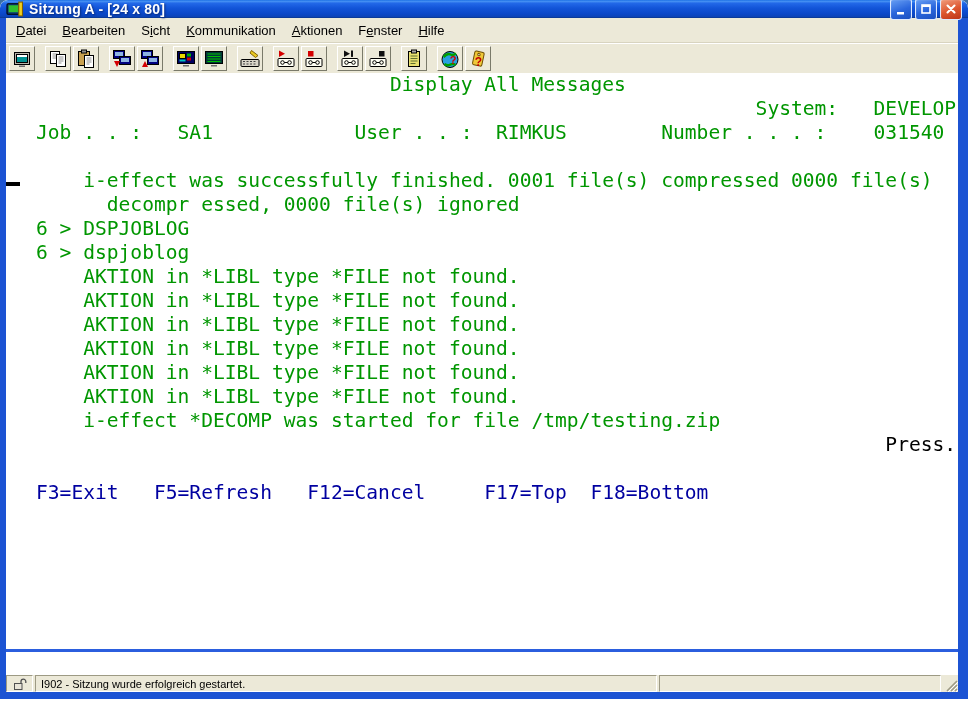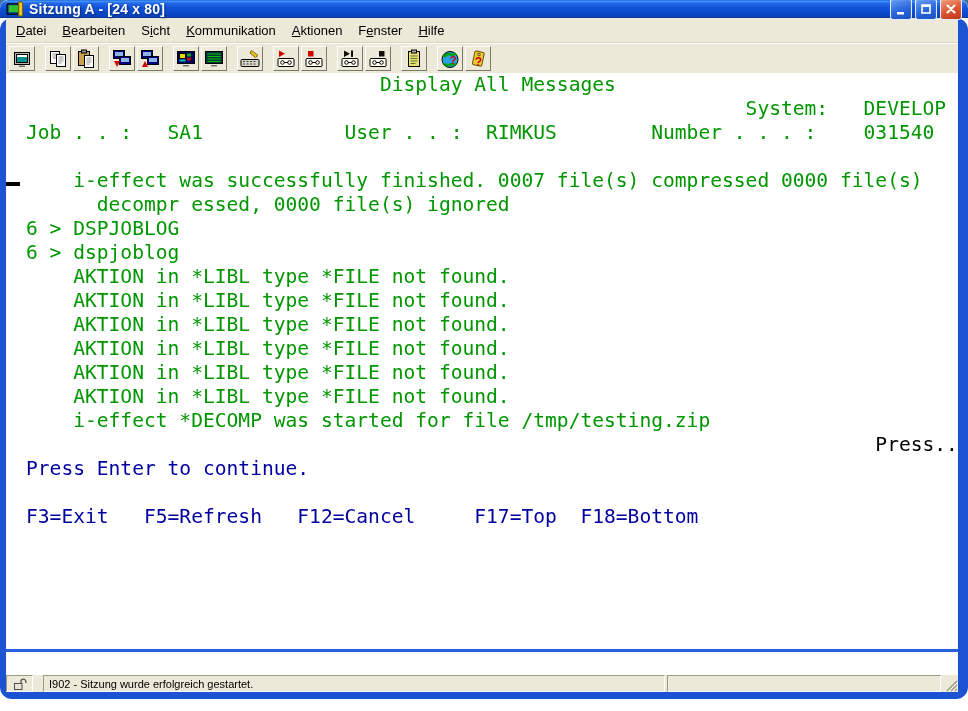--- a/index.html
+++ b/index.html
@@ -18,56 +18,56 @@
   .winbtn{width:22px;height:22px;border-radius:3px;border:1px solid #dfeaff;padding:0;cursor:default;
     display:flex;align-items:center;justify-content:center;
     background:linear-gradient(160deg,#6ba2f5 0%,#2a66dd 55%,#1c50c0 100%);
     box-shadow:inset 0 1px 1px rgba(255,255,255,.55);}
   .winbtn.close{background:linear-gradient(160deg,#f2a081 0%,#dd5630 55%,#bc3318 100%);}
 
   
   .frame-body{height:681px;box-sizing:border-box;background:#fff;
     border-left:6px solid var(--frame,#1c53d3);
     border-right:10px solid var(--frame,#1c53d3);
-    border-bottom:7px solid var(--frame,#1c53d3);border-radius:12px;}
+    border-bottom:7px solid var(--frame,#1c53d3);}
 
   
   .menubar{height:25px;box-sizing:border-box;background:var(--chrome,#ece9d8);display:flex;align-items:center;
     font-size:13px;color:#000;padding-left:2px;border-bottom:1px solid #d8d4c0;}
   .menu-item{padding:3px 8px;cursor:default;white-space:nowrap;}
   .menu-item u{text-decoration:underline;}
 
   
   .toolbar{height:30px;box-sizing:border-box;background:var(--chrome,#ece9d8);display:flex;align-items:center;
     padding-left:3px;border-top:1px solid #fff;}
   .tbtn{width:26px;height:25px;margin-right:2px;padding:0;cursor:default;
     background:var(--chrome,#ece9d8);
     border:1px solid;border-color:#ffffff #7a7a6a #7a7a6a #ffffff;
     display:flex;align-items:center;justify-content:center;}
   .tbtn.group-start{margin-left:8px;}
 
   
   .terminal{height:576px;background:var(--screenbg,#fff);position:relative;overflow:hidden;
     font-family:"DejaVu Sans Mono",monospace;font-size:19.6px;line-height:24px;color:var(--green,#009600);cursor:text;}
-  .trow{height:24px;white-space:pre;padding-left:20px;}
+  .trow{height:24px;white-space:pre;padding-left:0;margin-left:30px;}
   .c-green{color:var(--green,#009600);}
   .c-blue{color:var(--blue,#0000a0);}
   .c-black{color:var(--black,#000);}
   .cursor{position:absolute;width:14px;height:4px;background:#000;left:0;}
 
   .mdi-divider{height:3px;background:#2b5ede;}
   .client-gap{height:23px;background:#fff;}
 
   
   .statusbar{height:17px;box-sizing:border-box;background:var(--chrome,#ece9d8);display:flex;align-items:stretch;
     font-size:11px;color:#000;}
   .sb-panel{border:1px solid;border-color:#9d9a84 #ffffff #ffffff #9d9a84;box-sizing:border-box;
     display:flex;align-items:center;overflow:hidden;}
   .sb-icon{width:27px;justify-content:center;}
-  .sb-msg{width:622px;margin-left:10px;padding-left:5px;white-space:nowrap;}
+  .sb-msg{width:622px;margin-left:2px;padding-left:5px;white-space:nowrap;}
   .sb-empty{flex:1;margin-left:2px;}
   .sb-grip{width:17px;display:flex;align-items:flex-end;justify-content:flex-end;}
 </style>
 </head>
 <body>
 
 <div class="window">
 
   <div class="titlebar">
     <span class="app-icon">
@@ -238,33 +238,32 @@
           </svg>
         </button>
       </div>
 
     <div class="terminal" id="terminal">
       <div class="cursor" id="cursor" style="top: 109px; left: 0px;"></div>
     <div class="trow c-green">                              Display All Messages</div>
         <div class="trow c-green">                                                             System:   DEVELOP</div>
         <div class="trow c-green">Job . . :   SA1            User . . :  RIMKUS        Number . . . :    031540</div>
         <div class="trow"></div>
-        <div class="trow c-green">    i-effect was successfully finished. 0007 file(s) compressed 0000 file(s)</div>
+        <div class="trow c-green">    i-effect was successfully finished. 0001 file(s) compressed 0000 file(s)</div>
         <div class="trow c-green">      decompr essed, 0000 file(s) ignored</div>
         <div class="trow c-green">6 &gt; DSPJOBLOG</div>
         <div class="trow c-green">6 &gt; dspjoblog</div>
         <div class="trow c-green">    AKTION in *LIBL type *FILE not found.</div>
         <div class="trow c-green">    AKTION in *LIBL type *FILE not found.</div>
         <div class="trow c-green">    AKTION in *LIBL type *FILE not found.</div>
         <div class="trow c-green">    AKTION in *LIBL type *FILE not found.</div>
         <div class="trow c-green">    AKTION in *LIBL type *FILE not found.</div>
         <div class="trow c-green">    AKTION in *LIBL type *FILE not found.</div>
         <div class="trow c-green">    i-effect *DECOMP was started for file /tmp/testing.zip</div>
         <div class="trow c-black">                                                                        Press...</div>
-        <div class="trow c-blue">Press Enter to continue.</div>
         <div class="trow"></div>
         <div class="trow c-blue">F3=Exit   F5=Refresh   F12=Cancel     F17=Top  F18=Bottom</div>
         <div class="trow"></div>
         <div class="trow"></div>
       </div>
 
     <div class="mdi-divider"></div>
     <div class="client-gap"></div>
 
     <div class="statusbar">

